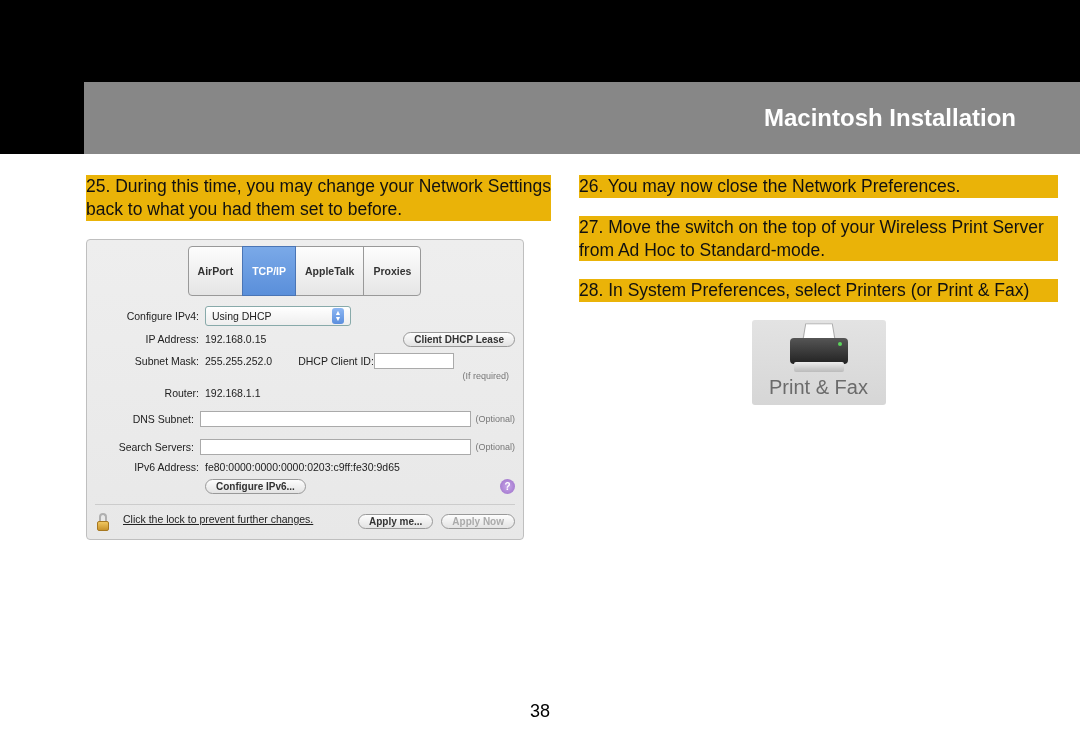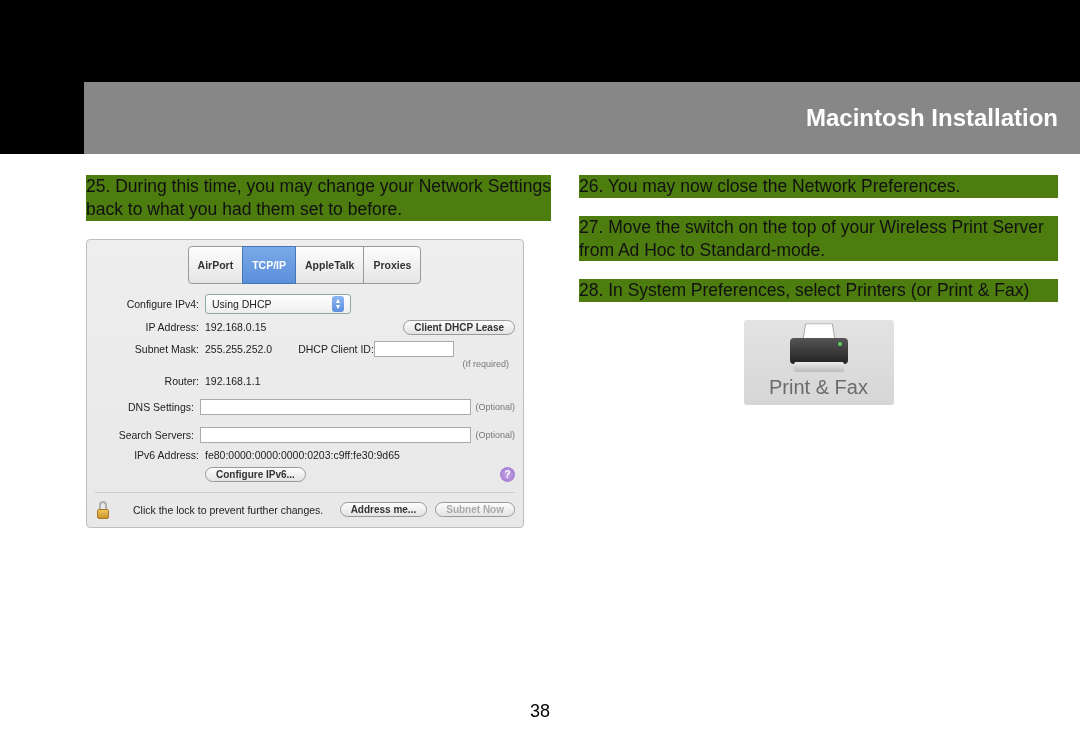--- a/index.html
+++ b/index.html
@@ -12,21 +12,21 @@
     overflow: hidden;
   }
   .header-bar {
     position: absolute;
     top: 82px; left: 84px; right: 0;
     height: 72px;
     background: #878787;
     display: flex;
     align-items: center;
     justify-content: flex-end;
-    padding-right: 22px;
+    padding-right: 64px;
   }
   .header-title {
     color: #fff;
     font-size: 24px;
     font-weight: bold;
   }
   .content {
     position: absolute;
     top: 175px;
     left: 86px;
@@ -34,21 +34,21 @@
     display: flex;
     gap: 28px;
     color: #000;
   }
   .col { flex: 1; }
   .para {
     font-size: 17.5px;
     line-height: 1.3;
     margin-bottom: 18px;
     color: #111;
-    background: #4d7c0f;
+    background: #eab308;
     padding: 0;
   }
   .content-bg {
     position: absolute;
     top: 154px; left: 0; right: 0; bottom: 0;
     background: #fff;
   }
   .col-left { flex: 0 0 465px; }
   .col-right { flex: 1; }
   .pagenum {
@@ -74,21 +74,21 @@
     margin-top: 4px;
   }
   .tabbar {
     display: flex;
     justify-content: center;
     margin-bottom: 10px;
   }
   .tab {
     background: linear-gradient(#fdfdfd,#e5e5e5);
     border: 1px solid #999;
-    padding: 12px 9px;
+    padding: 18px 9px;
     font-size: 10.5px;
     font-weight: bold;
     color: #333;
     margin-left: -1px;
     cursor: default;
   }
   .tab:first-child { border-radius: 4px 0 0 4px; }
   .tab:last-child { border-radius: 0 4px 4px 0; }
   .tab.active {
     background: linear-gradient(#7aa9e8,#5a8fda);
@@ -155,23 +155,24 @@
   .lockrow {
     display: flex;
     align-items: center;
     justify-content: space-between;
     border-top: 1px solid #ccc;
     margin-top: 10px;
     padding-top: 8px;
   }
   .lockrow .left {
     display: flex;
-    align-items: center;
-    gap: 22px;
-    font-size: 10.5px;
+    align-items: flex-start;
+    gap: 12px;
+    font-size: 10.5px;
+    text-decoration: underline;
   }
   .lock-icon {
     width: 16px; height: 18px;
     position: relative;
   }
   .lock-icon .body {
     position: absolute; bottom: 0; left: 2px;
     width: 12px; height: 10px;
     background: linear-gradient(#f0c760,#c8932c);
     border-radius: 2px;
@@ -185,21 +186,21 @@
     border-radius: 6px 6px 0 0;
   }
   .help-icon {
     width: 15px; height: 15px; border-radius: 50%;
     background: radial-gradient(#c8a8e8,#9a6cc8);
     color: #fff; font-size: 10px; font-weight: bold;
     display: inline-flex; align-items: center; justify-content: center;
     margin-left: auto;
   }
   .pf-icon {
-    width: 150px;
+    width: 134px;
     margin: 18px auto 0 auto;
     background: linear-gradient(#e3e3e3,#d6d6d6);
     padding: 10px 10px 6px 10px;
     text-align: center;
     border-radius: 3px;
   }
   .printer {
     width: 62px; height: 40px;
     margin: 0 auto 6px auto;
     position: relative;
@@ -283,21 +284,21 @@
           <span></span>
         <span class="hint" style="margin-left:auto;margin-right:6px">(If required)</span>
       </div>
 
       <div class="formrow">
         <span class="lbl">Router:</span>
         <span class="val">192.168.1.1</span>
       </div>
 
       <div class="formrow" style="margin-top:12px">
-        <span class="lbl">DNS Settings:</span>
+        <span class="lbl">DNS Subnet:</span>
         <input class="textfield w200" style="">
         <span class="hint">(Optional)</span>
       </div>
 
       <div class="formrow" style="margin-top:12px">
         <span class="lbl">Search Servers:</span>
         <input class="textfield w200" style="">
         <span class="hint">(Optional)</span>
       </div>
 
@@ -314,22 +315,22 @@
 
       <div class="lockrow">
         <div class="left">
           <span class="lock-icon">
             <span class="sh"></span>
               <span class="body"></span>
           </span>
           <span>Click the lock to prevent further changes.</span>
         </div>
         <div style="display:flex;gap:8px">
-          <span class="aqua-btn">Address me...</span>
-          <span class="aqua-btn disabled">Subnet Now</span>
+          <span class="aqua-btn">Apply me...</span>
+          <span class="aqua-btn disabled">Apply Now</span>
         </div>
       </div>
     </div>
   </div>
 
   <div class="col col-right">
     <p class="para">26. You may now close the Network Preferences.</p>
     <p class="para">27. Move the switch on the top of your Wireless Print Server from Ad Hoc to Standard-mode.</p>
     <p class="para">28. In System Preferences, select Printers (or Print &amp; Fax)</p>
 

